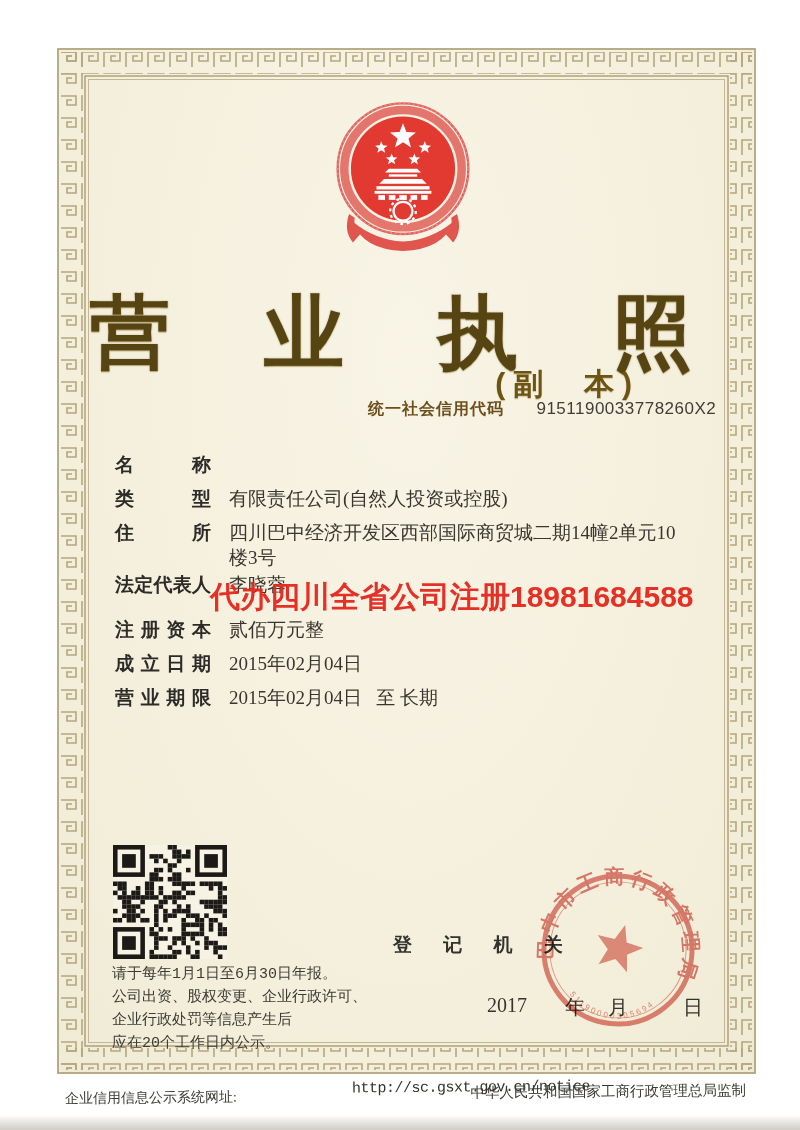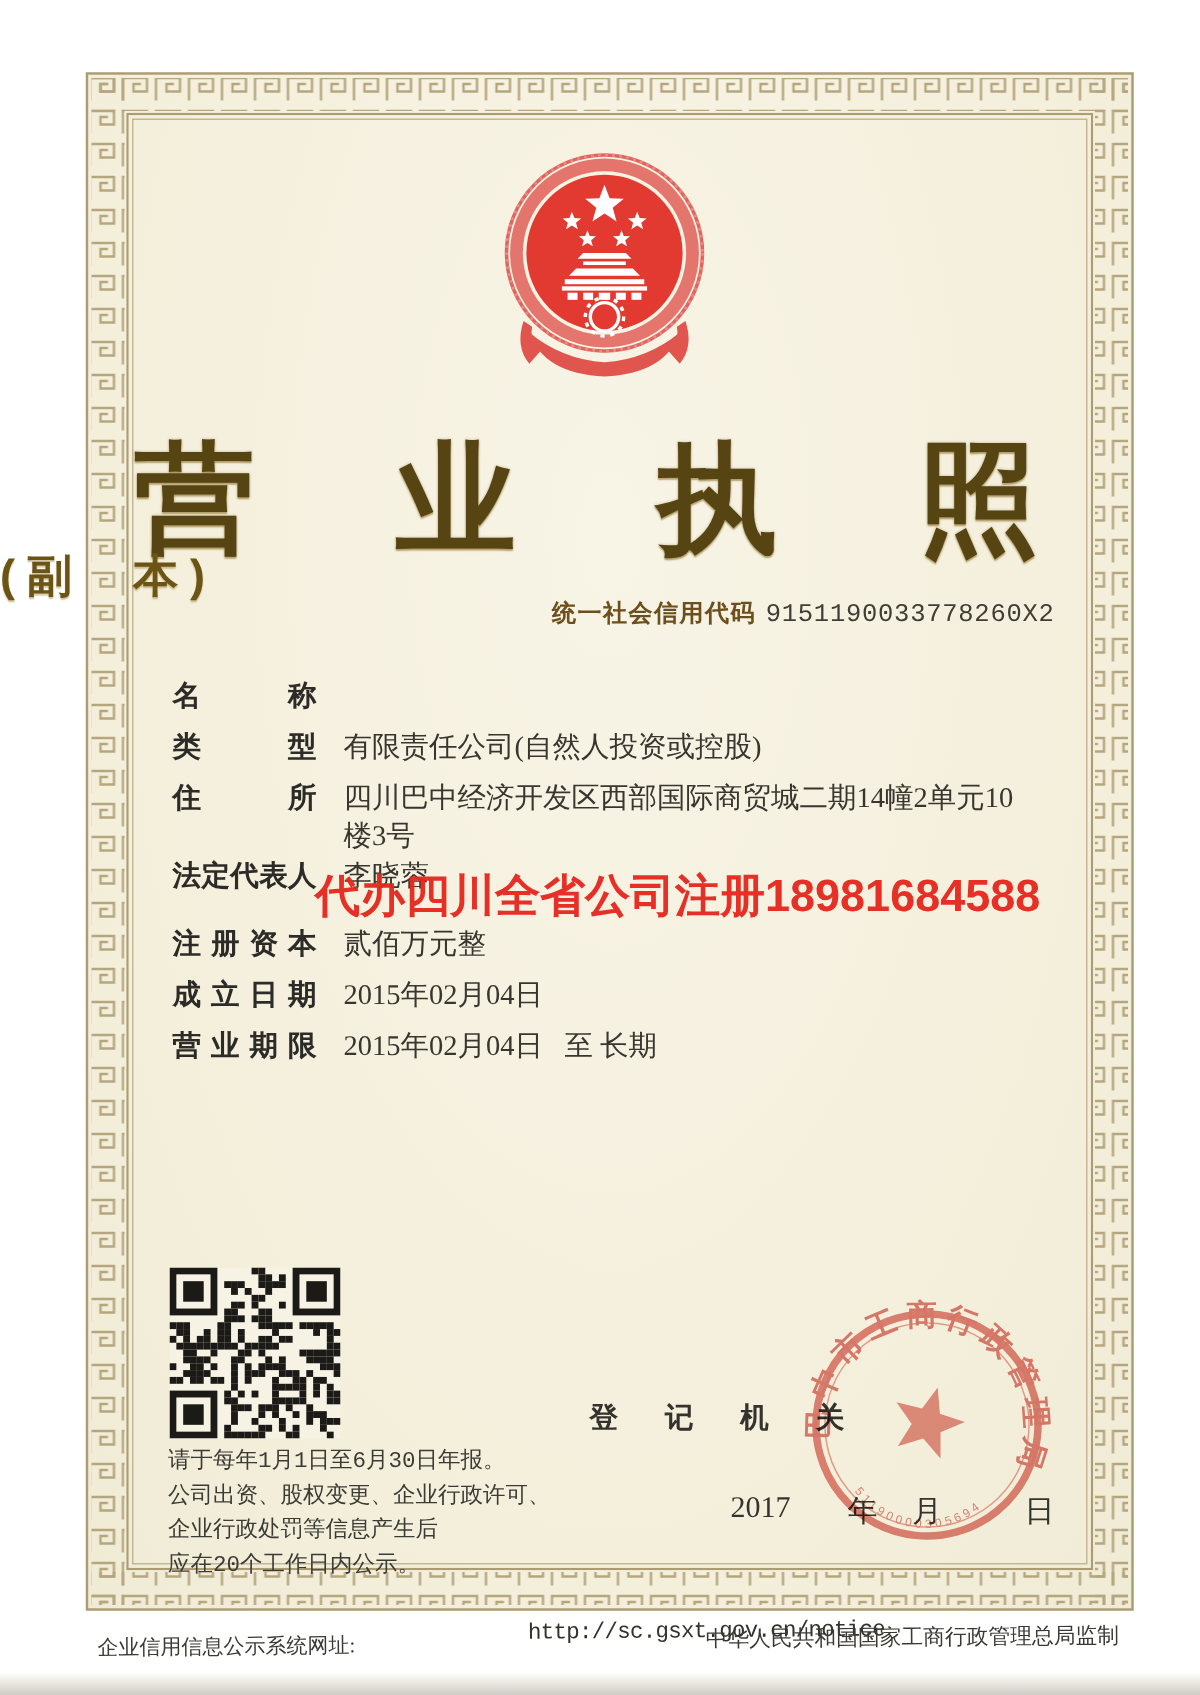--- a/index.html
+++ b/index.html
@@ -11,26 +11,26 @@
   .doc{position:absolute;left:57px;top:48px;width:699px;height:1026px;
     background:#f6f1df;
     background-image:radial-gradient(ellipse at 50% 30%, #f8f4e6 0%, #f4efdb 70%, #f0ebd5 100%);}
   .border-svg{position:absolute;left:0;top:0;}
   
   .emblem{position:absolute;left:332px;top:96px;width:142px;height:168px;}
   
   .doc-title{position:absolute;left:0;top:280px;width:800px;text-align:center;
     font-size:80px;font-weight:bold;letter-spacing:36px;padding-left:18px;box-sizing:border-box;
     color:#564412;text-shadow:0 1px 1px rgba(140,110,30,.55), 0 0 2px rgba(90,70,15,.35);}
-  .doc-subtitle{position:absolute;left:0;top:364px;width:640px;text-align:left;
+  .doc-subtitle{position:absolute;left:0;top:364px;width:640px;text-align:right;
     font-size:30px;font-weight:bold;letter-spacing:8px;color:#6b5414;white-space:pre-wrap;
     text-shadow:0 1px 1px rgba(140,110,30,.4);}
   .credit-line{position:absolute;left:368px;top:399px;white-space:nowrap;}
   .credit-label{font-size:16px;font-weight:bold;color:#6d4f1d;letter-spacing:1px;}
-  .credit-code{font-size:17px;color:#3f3d36;font-family:Liberation Mono, monospace;margin-left:2px;letter-spacing:.5px;}
+  .credit-code{font-size:17px;color:#3f3d36;font-family:Liberation Sans, sans-serif;margin-left:28px;letter-spacing:.5px;}
   
   .fields{position:absolute;left:115px;top:452px;width:572px;}
   .f-row{display:flex;align-items:flex-start;}
   .f-label{flex:0 0 96px;width:96px;font-size:19px;font-weight:bold;color:#2c2b27;
     text-align:justify;text-align-last:justify;line-height:25px;}
   .f-value{flex:1;padding-left:18px;font-size:19px;color:#39362f;line-height:25px;
     font-family:"Liberation Serif",serif;white-space:pre-wrap;}
   .mb9{margin-bottom:9px;} .mb8{margin-bottom:20px;justify-content:flex-end;} .mb2{margin-bottom:2px;}
   
   .watermark{position:absolute;left:210px;top:577px;font-size:30px;font-weight:bold;

